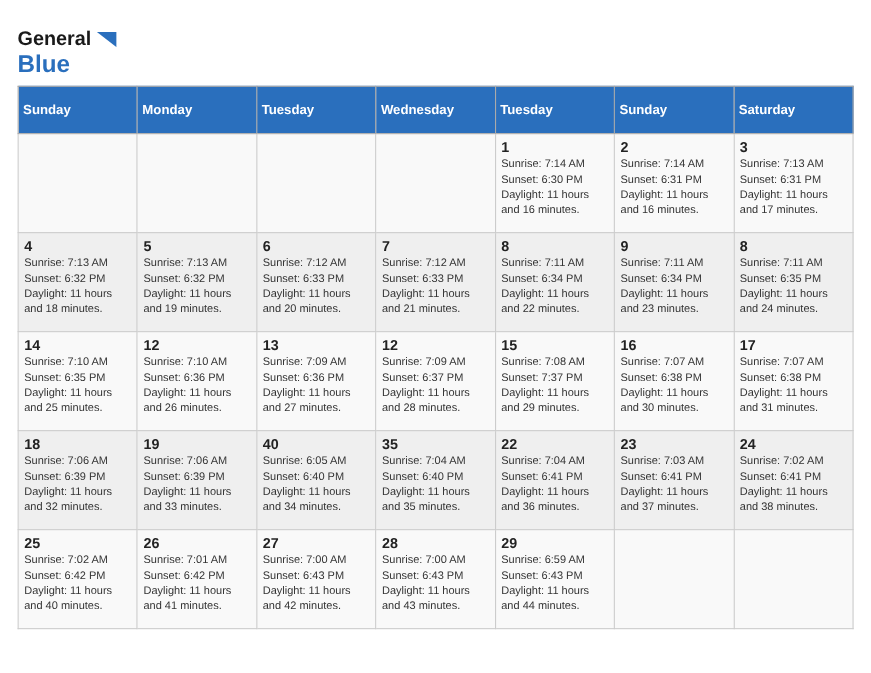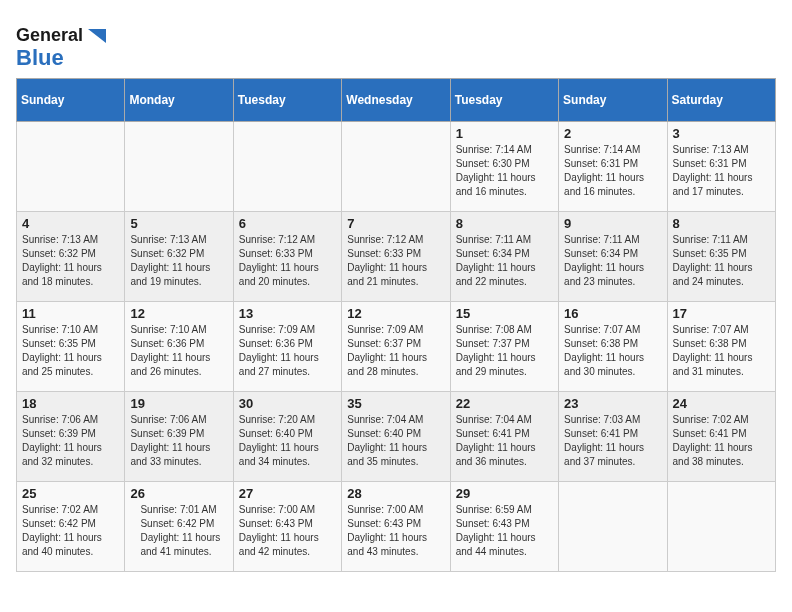--- a/index.html
+++ b/index.html
@@ -180,21 +180,21 @@
         <td>
           <span class="day-num">8</span>
           <div class="day-info" style="white-space: pre-line;">Sunrise: 7:11 AM
 Sunset: 6:35 PM
 Daylight: 11 hours
 and 24 minutes.</div>
         </td>
       </tr>
       <tr>
         <td>
-          <span class="day-num">11</span>
+          <span class="day-num">14</span>
           <div class="day-info" style="white-space: pre-line;">Sunrise: 7:10 AM
 Sunset: 6:35 PM
 Daylight: 11 hours
 and 25 minutes.</div>
         </td>
         <td>
           <span class="day-num">12</span>
           <div class="day-info" style="white-space: pre-line;">Sunrise: 7:10 AM
 Sunset: 6:36 PM
 Daylight: 11 hours
@@ -245,22 +245,22 @@
 and 32 minutes.</div>
         </td>
         <td>
           <span class="day-num">19</span>
           <div class="day-info" style="white-space: pre-line;">Sunrise: 7:06 AM
 Sunset: 6:39 PM
 Daylight: 11 hours
 and 33 minutes.</div>
         </td>
         <td>
-          <span class="day-num">30</span>
-          <div class="day-info" style="white-space: pre-line;">Sunrise: 7:20 AM
+          <span class="day-num">40</span>
+          <div class="day-info" style="white-space: pre-line;">Sunrise: 6:05 AM
 Sunset: 6:40 PM
 Daylight: 11 hours
 and 34 minutes.</div>
         </td>
         <td>
           <span class="day-num">35</span>
           <div class="day-info" style="white-space: pre-line;">Sunrise: 7:04 AM
 Sunset: 6:40 PM
 Daylight: 11 hours
 and 35 minutes.</div>
@@ -290,21 +290,21 @@
       <tr>
         <td>
           <span class="day-num">25</span>
           <div class="day-info" style="white-space: pre-line;">Sunrise: 7:02 AM
 Sunset: 6:42 PM
 Daylight: 11 hours
 and 40 minutes.</div>
         </td>
         <td>
           <span class="day-num">26</span>
-          <div class="day-info" style="white-space: pre-line; margin-left: 10px;">Sunrise: 7:01 AM
+          <div class="day-info" style="white-space: pre-line;">Sunrise: 7:01 AM
 Sunset: 6:42 PM
 Daylight: 11 hours
 and 41 minutes.</div>
         </td>
         <td>
           <span class="day-num">27</span>
           <div class="day-info" style="white-space: pre-line;">Sunrise: 7:00 AM
 Sunset: 6:43 PM
 Daylight: 11 hours
 and 42 minutes.</div>

